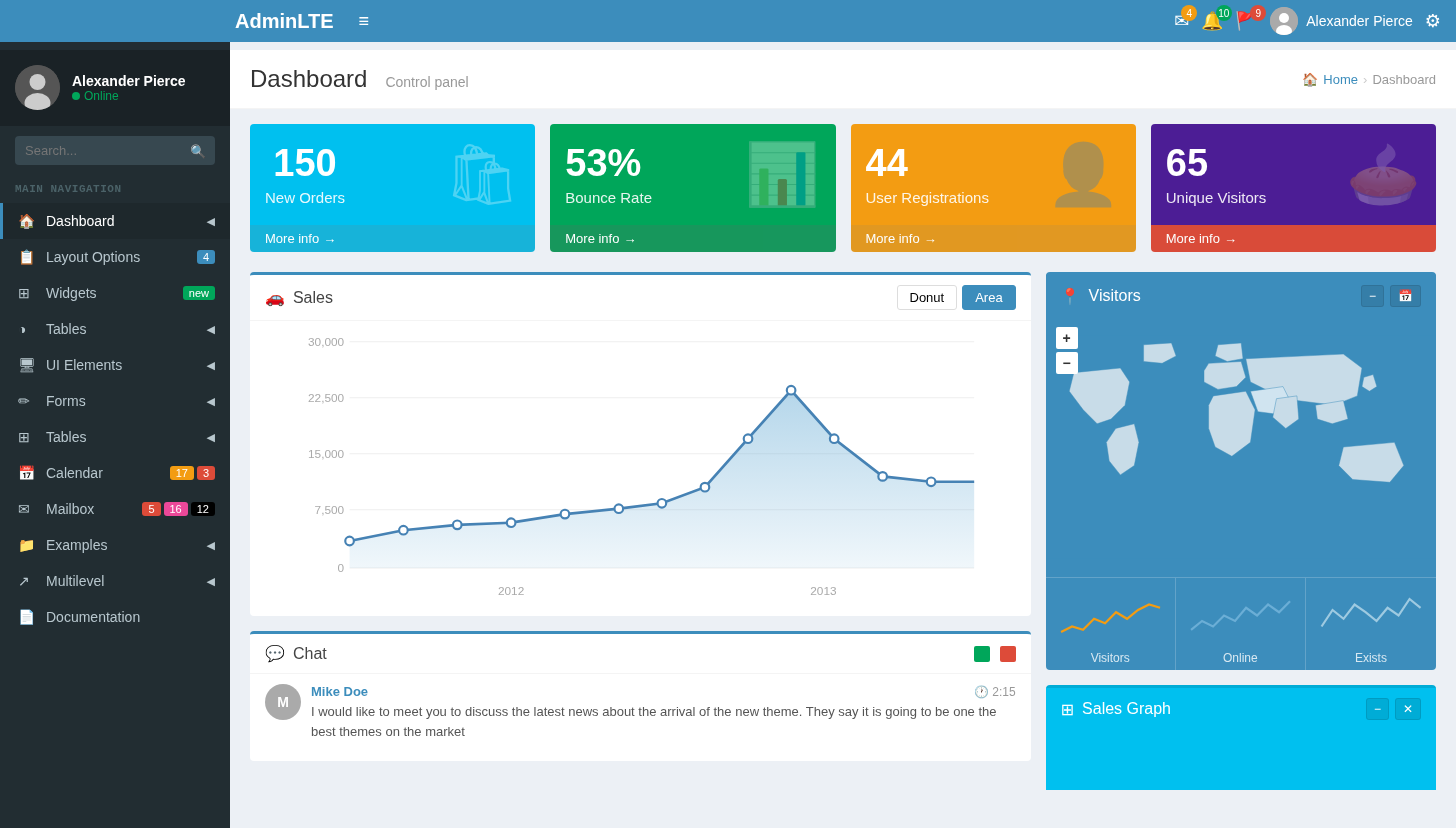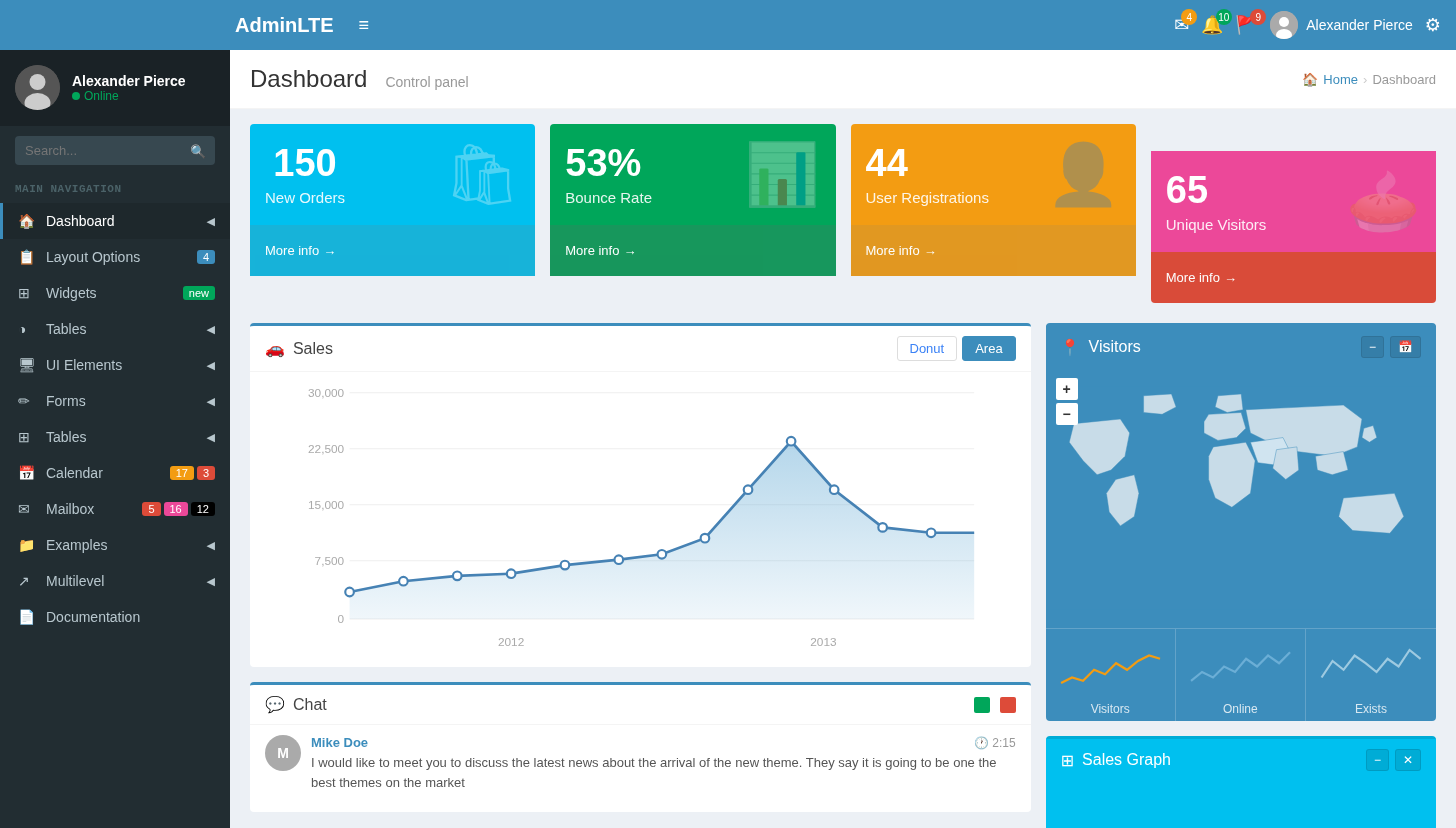--- a/index.html
+++ b/index.html
@@ -1,19 +1,19 @@
 <!DOCTYPE html>
 <html><head>
   <meta charset="utf-8">
   <style>
     * { box-sizing: border-box; margin: 0; padding: 0; }
     body { font-family: 'Source Sans Pro', 'Helvetica Neue', Helvetica, Arial, sans-serif; font-size: 14px; background: #ecf0f5; color: #333; }
 
     
-    .header { background: #3c8dbc; height: 50px; display: flex; align-items: center; justify-content: space-between; padding: 0 15px; position: fixed; top: 0; left: 0; right: 0; z-index: 100; }
+    .header { background: #3c8dbc; height: 42px; display: flex; align-items: center; justify-content: space-between; padding: 0 15px; position: fixed; top: 0; left: 0; right: 0; z-index: 100; }
     .header-logo { color: #fff; font-size: 20px; font-weight: 300; margin-left: 220px; }
     .header-logo span { font-weight: 700; }
     .header-toggle { color: #fff; font-size: 18px; cursor: pointer; margin-right: auto; margin-left: 10px; }
     .header-right { display: flex; align-items: center; gap: 12px; }
     .header-icon { position: relative; color: #fff; cursor: pointer; font-size: 18px; }
     .header-badge { position: absolute; top: -5px; right: -8px; background: #f39c12; color: #fff; border-radius: 50%; width: 16px; height: 16px; font-size: 10px; display: flex; align-items: center; justify-content: center; }
     .header-badge.green { background: #00a65a; }
     .header-badge.red { background: #dd4b39; }
     .header-user { display: flex; align-items: center; gap: 8px; color: #fff; cursor: pointer; }
     .header-avatar { width: 28px; height: 28px; border-radius: 50%; background: #aaa; overflow: hidden; }
@@ -57,45 +57,45 @@
     
     .content { padding: 15px 20px; }
 
     
     .stat-boxes { display: grid; grid-template-columns: repeat(4, 1fr); gap: 15px; margin-bottom: 20px; }
     .stat-box { border-radius: 4px; overflow: hidden; color: #fff; }
     .stat-box-body { padding: 15px; display: flex; align-items: center; justify-content: space-between; min-height: 100px; }
     .stat-box-number { font-size: 38px; font-weight: 700; line-height: 1.1; }
     .stat-box-desc { font-size: 15px; margin-top: 4px; opacity: 0.9; }
     .stat-box-icon { font-size: 60px; opacity: 0.3; }
-    .stat-box-footer { padding: 18px 15px; font-size: 13px; cursor: pointer; opacity: 0.9; display: flex; align-items: flex-end; gap: 4px; }
+    .stat-box-footer { padding: 6px 15px; font-size: 13px; cursor: pointer; opacity: 0.9; display: flex; align-items: flex-end; gap: 4px; }
     .stat-box.aqua .stat-box-body { background: #00c0ef; text-align: center; }
     .stat-box.aqua .stat-box-footer { background: #00acd6; }
     .stat-box.green .stat-box-body { background: #00a65a; }
     .stat-box.green .stat-box-footer { background: #008d4c; }
     .stat-box.yellow .stat-box-body { background: #f39c12; }
     .stat-box.yellow .stat-box-footer { background: #e08e0b; }
-    .stat-box.red .stat-box-body { background: #ec4899; margin-top: 27px; }
+    .stat-box.red .stat-box-body { background: #4c1d95; }
     .stat-box.red .stat-box-footer { background: #d73925; }
 
     
     .row { display: flex; gap: 15px; margin-bottom: 15px; }
     .col-8 { flex: 8; min-width: 0; }
     .col-4 { flex: 4; min-width: 0; }
 
     
     .box { background: #fff; border-radius: 4px; border-top: 3px solid #d2d6de; margin-bottom: 15px; }
     .box.box-primary { border-top-color: #3c8dbc; }
     .box-header { padding: 10px 15px; display: flex; align-items: center; justify-content: space-between; border-bottom: 1px solid #f4f4f4; }
     .box-title { font-size: 16px; font-weight: 400; color: #444; display: flex; align-items: center; gap: 8px; }
     .box-tools { display: flex; align-items: center; gap: 6px; }
     .box-tool-btn { background: none; border: 1px solid #ddd; border-radius: 3px; padding: 3px 7px; cursor: pointer; color: #666; font-size: 12px; }
     .box-body { padding: 15px; }
     .chart-tabs { display: flex; gap: 5px; }
-    .chart-tab { padding: 4px 12px; font-size: 13px; cursor: pointer; border: 1px solid #ddd; border-radius: 3px; color: #3b82f6; background: #fff; }
+    .chart-tab { padding: 4px 12px; font-size: 13px; cursor: pointer; border: 1px solid #ddd; border-radius: 3px; color: #000000; background: #fff; }
     .chart-tab.active { background: #3c8dbc; color: #fff; border-color: #3c8dbc; }
 
     
     .sales-chart { height: 280px; position: relative; }
     .chart-svg { width: 100%; height: 100%; }
 
     
     .visitors-box { background: #3c8dbc; border-top-color: #3c8dbc; }
     .visitors-box .box-header { background: #3c8dbc; border-bottom: none; }
     .visitors-box .box-title { color: #fff; }

